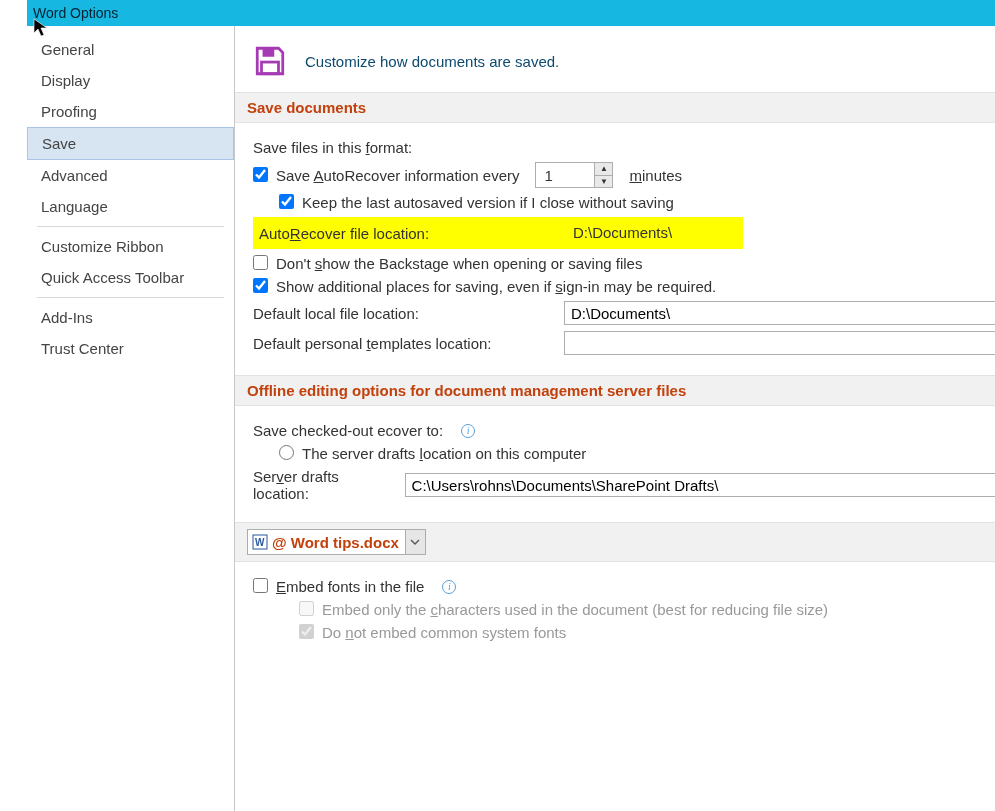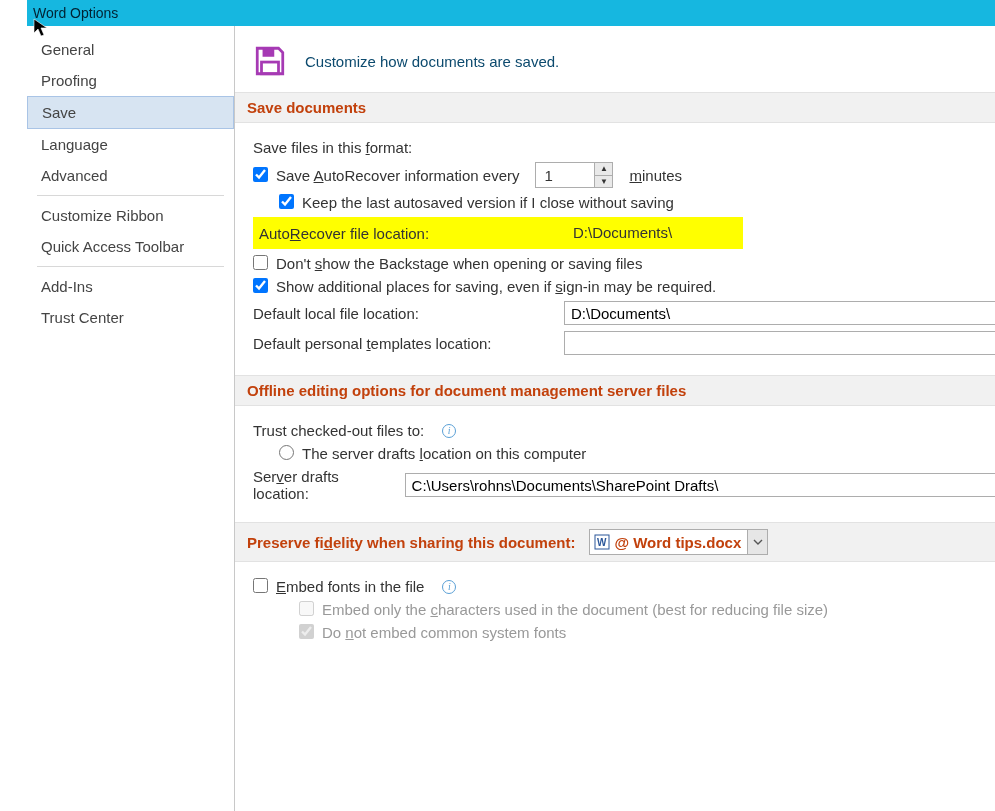--- a/index.html
+++ b/index.html
@@ -232,24 +232,25 @@
   </div>
 
   <svg class="cursor" width="18" height="20" viewBox="0 0 18 20">
     <path d="M1 1 L1 15 L5 11 L8 18 L11 17 L8 10 L14 10 Z" fill="#000" stroke="#fff" stroke-width="0.6"></path>
   </svg>
 
   <div class="body">
 
     <div class="sidebar">
       <div class="sidebar-item">General</div>
+      <div class="sidebar-item">Display</div>
       <div class="sidebar-item">Proofing</div>
       <div class="sidebar-item selected">Save</div>
+      <div class="sidebar-item">Advanced</div>
       <div class="sidebar-item">Language</div>
-      <div class="sidebar-item">Advanced</div>
       <div class="sidebar-divider"></div>
       <div class="sidebar-item">Customize Ribbon</div>
       <div class="sidebar-item">Quick Access Toolbar</div>
       <div class="sidebar-divider"></div>
       <div class="sidebar-item">Add-Ins</div>
       <div class="sidebar-item">Trust Center</div>
     </div>
 
     <div class="main">
 
@@ -324,40 +325,39 @@
           <div style="flex:1"></div>
           <input class="textbox wide" value="" style="">
         </div>
 
       </div>
 
       <div class="section-header">Offline editing options for document management server files</div>
       <div class="section-body">
 
         <div class="row">
-          <span>Trust checked-out files to:</span>
+          <span>Save checked-out ecover to:</span>
           <span class="info-icon">i</span>
         </div>
 
         <div class="row indent">
           <label class="opt">
             <input type="radio" name="cofiles" style="">
             <span>The server drafts <span class="u">l</span>ocation on this computer</span>
           </label>
         </div>
 
 
         <div class="row">
           <span>Ser<span class="u">v</span>er drafts location:</span>
           <input class="textbox xwide" value="C:\Users\rohns\Documents\SharePoint Drafts\" style="">
         </div>
       </div>
 
       <div class="section-header with-select">
-        <span>Preserve fi<span class="u">d</span>elity when sharing this document:</span>
         <div class="doc-dropdown">
           <svg class="doc-icon" viewBox="0 0 16 16">
             <rect x="1" y="1" width="14" height="14" fill="#fff" stroke="#2b579a"></rect>
             <text x="3" y="12" font-size="10" font-weight="bold" fill="#2b579a">W</text>
           </svg>
           <span>@ Word tips.docx</span>
           <div class="dd-btn">
             <svg width="10" height="6" viewBox="0 0 10 6">
                 <path d="M1 1 L5 5 L9 1" fill="none" stroke="#555" stroke-width="1.4"></path>
               </svg>

